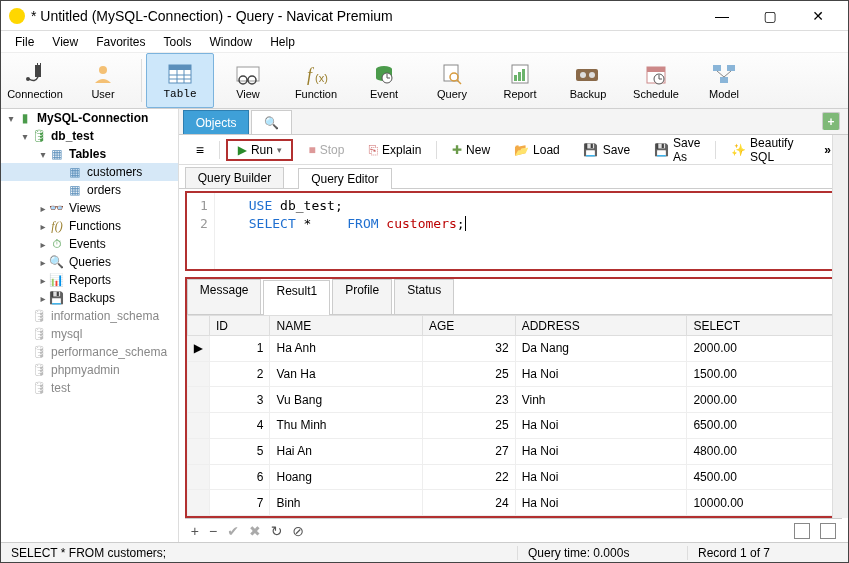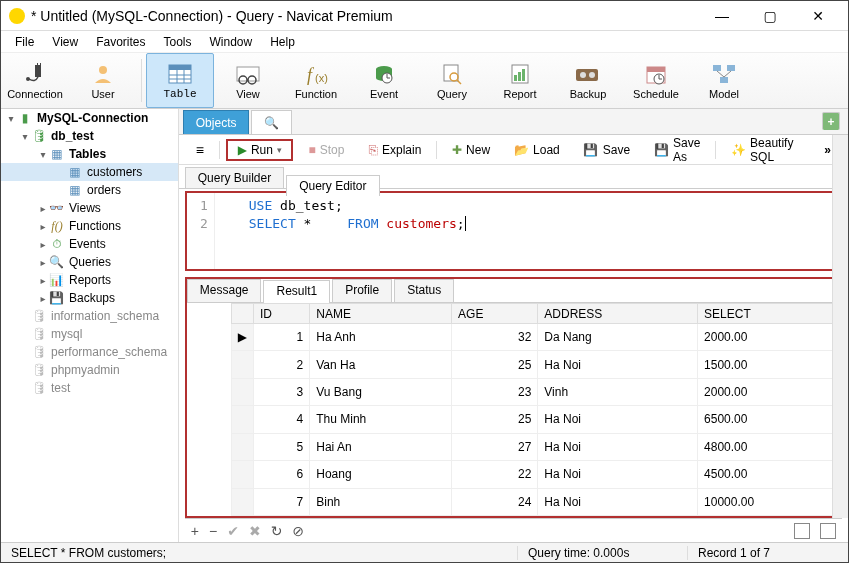--- a/index.html
+++ b/index.html
@@ -28,31 +28,31 @@
 .tab { height: 24px; padding: 0 12px; display: flex; align-items: center; gap: 6px; margin-right: 2px; font-size: 12px; border: 1px solid transparent; border-bottom: none; }
 .tab.active { background: #3fa0d8; color: #fff; border-color: #2d7eb0; }
 .tab:not(.active) { background: #fff; border: 1px solid #ccc; border-bottom: none; }
 .tab.right-add { position: absolute; right: 6px; top: 3px; width: 18px; height: 18px; background: #7fb978; color: #fff; border-radius: 2px; display: flex; align-items: center; justify-content: center; font-weight: bold; padding: 0; }
 .query-tb { height: 30px; display: flex; align-items: center; gap: 6px; padding: 0 8px; border-bottom: 1px solid #ddd; }
 .qtb-btn { display: flex; align-items: center; gap: 4px; padding: 2px 8px; border: 1px solid transparent; font-size: 12px; }
 .qtb-run { border: 2px solid #b23030 !important; padding: 2px 10px; }
 .qtb-sep { width: 1px; background: #ddd; height: 18px; }
 .subtabs { height: 24px; display: flex; align-items: flex-end; border-bottom: 1px solid #ccc; padding-left: 6px; }
 .subtab { padding: 3px 12px; border: 1px solid #ccc; border-bottom: none; margin-right: 2px; background: #f4f4f4; font-size: 12px; }
-.subtab.active { background: #fff; position: relative; top: 8px; }
+.subtab.active { background: #fff; position: relative; top: 1px; margin-left: 12px; }
 .editor-wrap { border: 2px solid #b23030; margin: 2px 6px 6px 6px; height: 80px; display: flex; font-family: Consolas, monospace; font-size: 13px; }
 .gutter { width: 28px; background: #fff; color: #999; text-align: right; padding: 4px 6px 0 0; border-right: 1px solid #eee; line-height: 18px; }
 .code { flex: 1; padding: 4px 6px 0 6px; line-height: 18px; }
 .kw { color: #1f6fd0; font-weight: 500; padding-left: 28px; }
 .ident { color: #b00; }
 .results-wrap { flex: 1; display: flex; flex-direction: column; margin: 0 6px; border: 2px solid #b23030; }
-.rtabs { height: 24px; display: flex; border-bottom: 1px solid #ccc; }
+.rtabs { height: 36px; display: flex; border-bottom: 1px solid #ccc; }
 .rtab { padding: 3px 12px; border: 1px solid #ccc; border-bottom: none; margin-right: 2px; background: #f4f4f4; font-size: 12px; }
 .rtab.active { background: #fff; position: relative; top: 1px; }
-.result-scroll { flex: 1; display: flex; overflow: hidden; padding-left: 44px; }
+.result-scroll { flex: 1; display: flex; overflow: hidden; }
 .result-table { border-collapse: collapse; font-size: 12px; flex: 1; }
 .result-table th { background: #f4f4f4; border: 1px solid #ddd; text-align: left; padding: 2px 6px; font-weight: 400; height: 20px; }
 .result-table td { border: 1px solid #eee; padding: 2px 6px; height: 20px; }
 .result-table td.num { text-align: right; }
 .row-mark { width: 14px; background: #f4f4f4; border-right: 1px solid #ddd; text-align: center; }
 .scrollbar-v { width: 16px; background: #f0f0f0; border-left: 1px solid #ddd; }
 .results-foot { height: 24px; border-top: 1px solid #ccc; display: flex; align-items: center; padding: 0 6px; gap: 10px; font-size: 14px; color: #555; margin: 0 6px; }
 .results-foot .spacer { flex: 1; }
 .results-foot .grid-icon { width: 16px; height: 16px; border: 1px solid #888; background: linear-gradient(#fff,#fff); }
 .statusbar { height: 20px; background: #f4f4f4; border-top: 1px solid #ccc; display: flex; align-items: center; font-size: 12px; }

